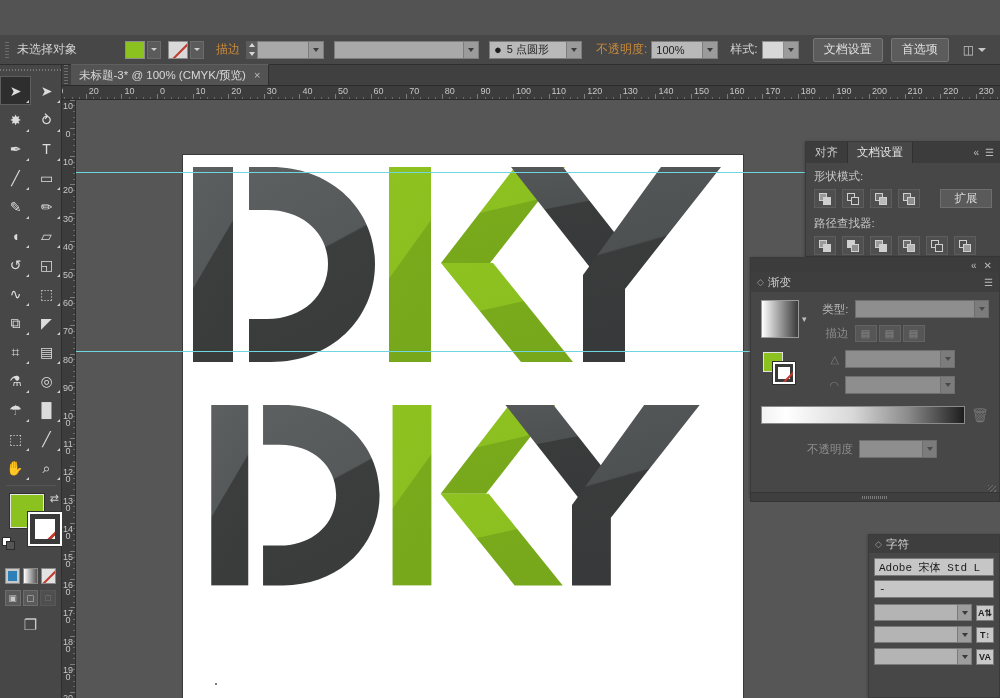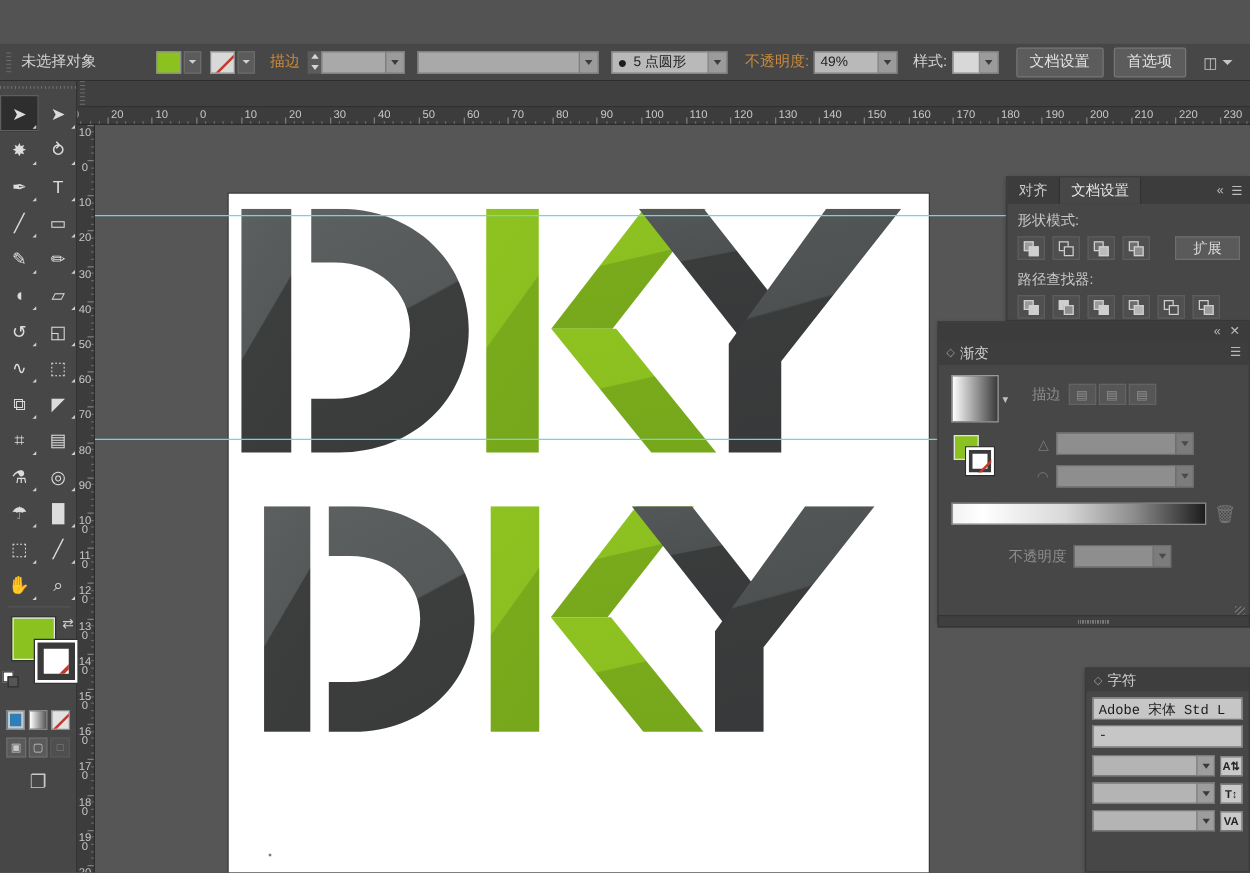--- a/index.html
+++ b/index.html
@@ -344,21 +344,21 @@
         <span style="font-size:13px;line-height:1">●</span>
         <span>5 点圆形</span>
       </div>
       <div class="field-drop">
           <i></i>
         </div>
     </div>
 
     <div class="cb-label-orange" style="margin-left:14px">不透明度:</div>
     <div style="display:flex;margin-left:4px">
-      <div class="field" style="width:52px">49%</div>
+      <div class="field" style="width:52px">100%</div>
       <div class="field-drop">
           <i></i>
         </div>
     </div>
 
     <div class="cb-label" style="margin-left:12px">样式:</div>
     <div style="display:flex;margin-left:4px">
       <div class="stylebox"></div>
       <div class="field-drop">
           <i></i>
@@ -369,20 +369,24 @@
     <div class="btn3d" style="margin-left:8px">首选项</div>
 
     <div style="display:flex;align-items:center;margin-left:14px">
       <span style="color:#c4c4c4;font-size:12px">◫</span>
       <div class="caret"></div>
     </div>
   </div>
 
   <div class="tabbar">
     <div class="tab-grip"></div>
+    <div class="doc-tab">
+      <span>未标题-3* @ 100% (CMYK/预览)</span>
+      <span class="x">×</span>
+    </div>
   </div>
 
   <div class="toolbar">
     <div class="tb-grip"></div>
     <div class="tool-grid" id="toolgrid">
         <div class="tool active">
           <span class="gl">➤</span>
           <span class="corner"></span>
         </div>
         <div class="tool">
@@ -975,20 +979,29 @@
       <span style="color:#b8b8b8;font-size:10px">☰</span>
     </div>
 
     <div class="pbody" style="padding:8px 10px">
       <div class="grad-row">
         <div style="display:flex;align-items:flex-start;">
           <div class="grad-thumb"></div>
           <span style="color:#c0c0c0;font-size:9px;margin-left:3px;margin-top:14px">▾</span>
         </div>
         <div style="flex:1">
+          <div style="display:flex;align-items:center;gap:6px">
+            <span class="lbl-r" style="width:34px">类型:</span>
+            <div style="display:flex;flex:1">
+              <div class="gfield" style="flex:1"></div>
+              <div class="gfield-drop">
+                  <i></i>
+                </div>
+            </div>
+          </div>
           <div style="display:flex;align-items:center;gap:6px;margin-top:7px">
             <span class="lbl-dim" style="width:34px">描边</span>
             <div style="display:flex;gap:2px">
               <div class="strokebtn">
                   <span style="color:#8c8c8c;font-size:10px">▤</span>
                 </div>
               <div class="strokebtn">
                   <span style="color:#8c8c8c;font-size:10px">▤</span>
                 </div>
               <div class="strokebtn">

